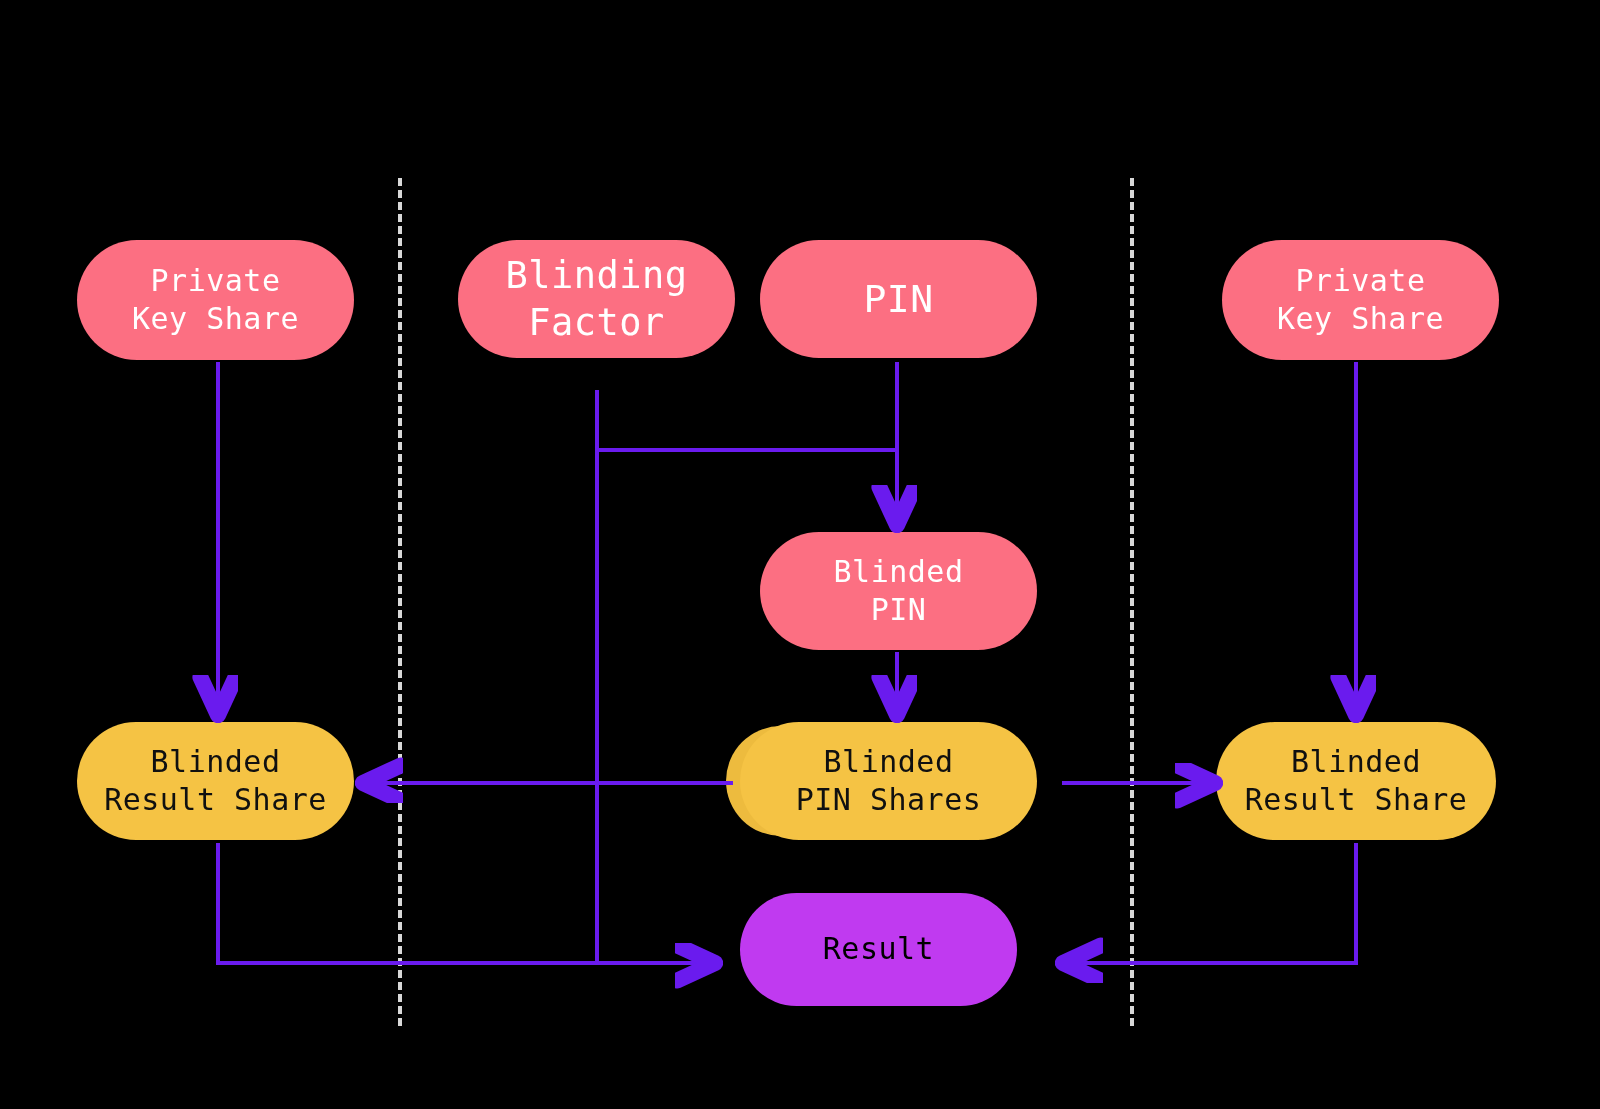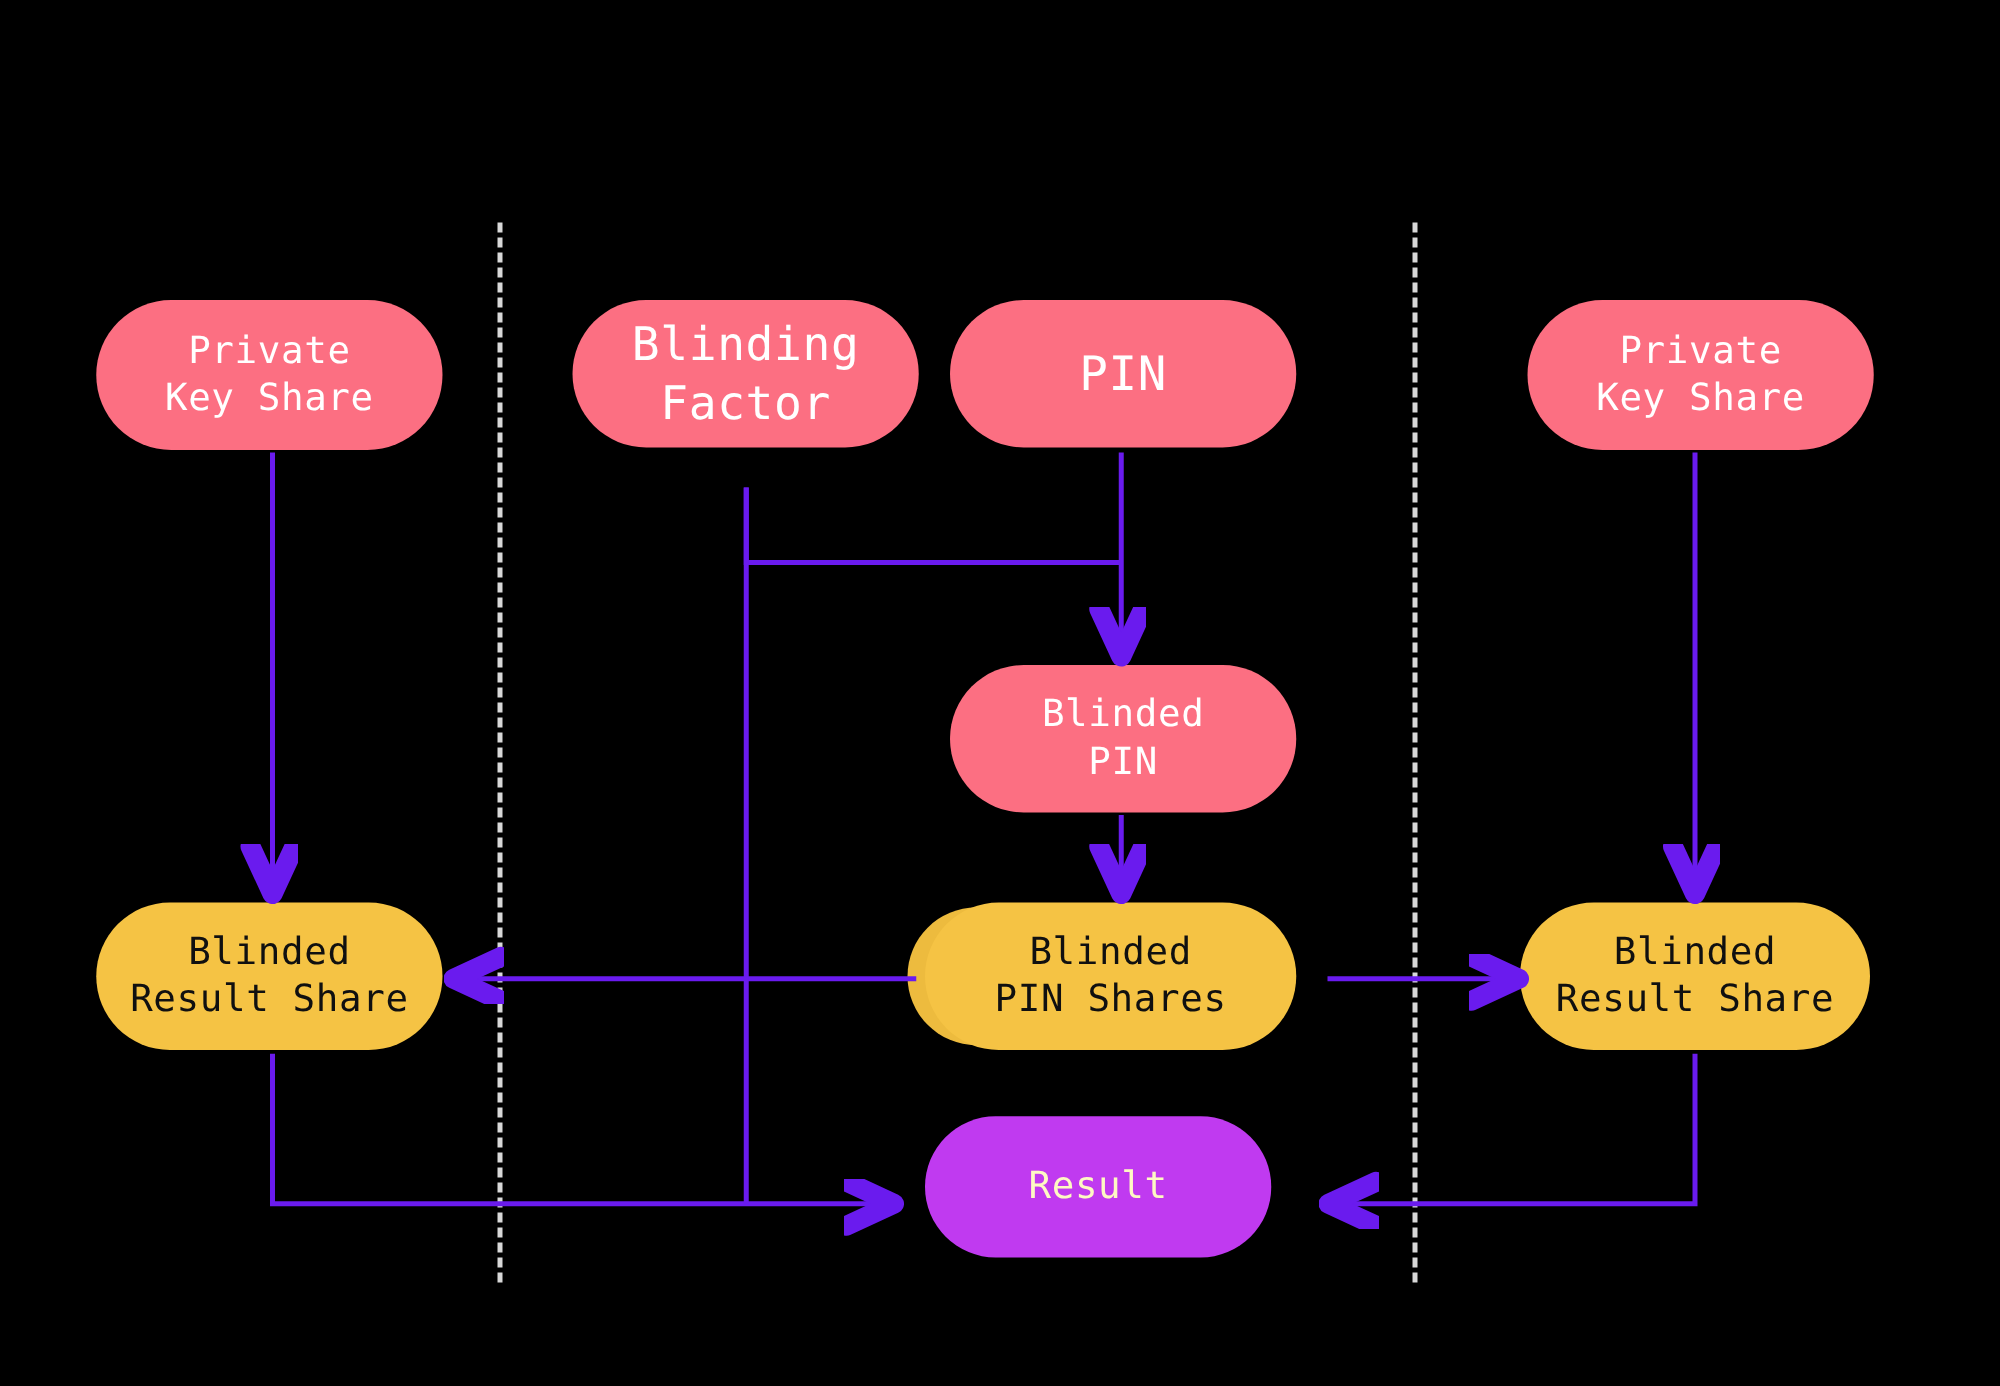--- a/index.html
+++ b/index.html
@@ -23,21 +23,21 @@
     text-align: center;
     border-radius: 60px;
     box-sizing: border-box;
     line-height: 1.28;
     white-space: pre-line;
     letter-spacing: 0.5px;
     z-index: 4;
   }
   .node.pink   { background: #FC6F82; color: #ffffff; }
   .node.yellow { background: #F5C344; color: #101010; }
-  .node.purple { background: #C03AF0; color: #fef9c3; }
+  .node.purple { background: #C03AF0; color: #000000; }
 
   .node-stack-shadow {
     position: absolute;
     border-radius: 60px;
     background: #EDBB3E;
     z-index: 3;
   }
 
   .divider {
     position: absolute;

